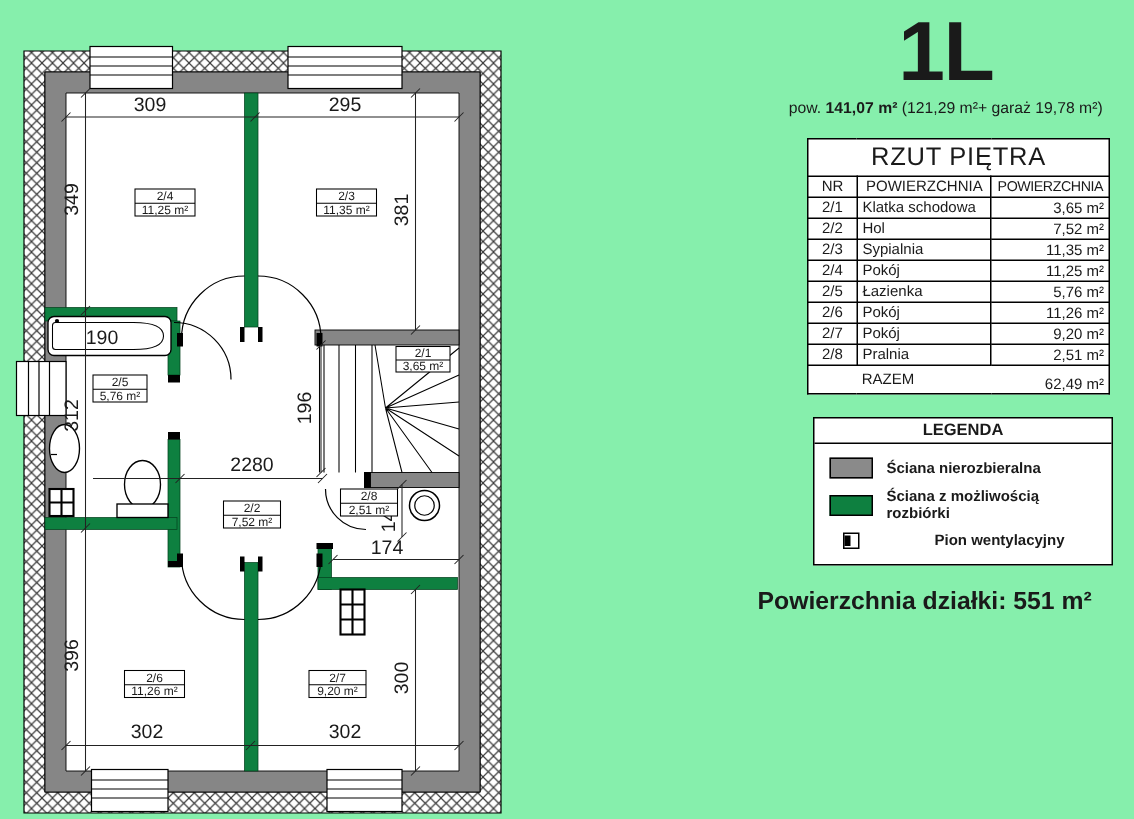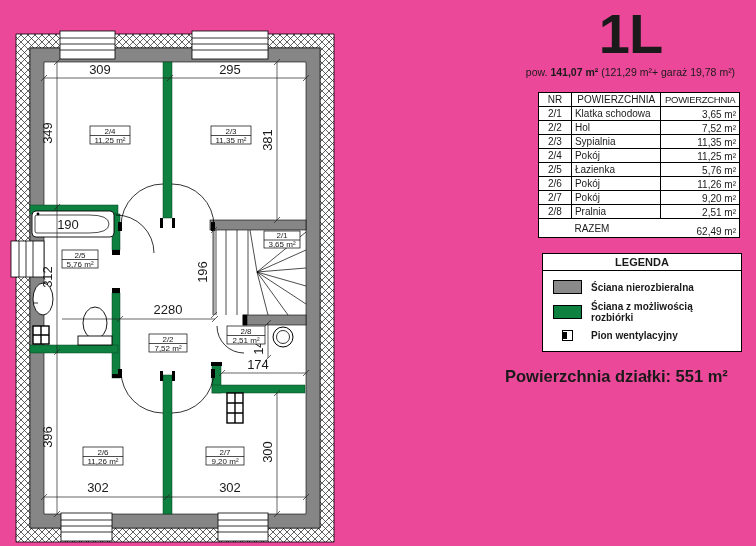--- a/index.html
+++ b/index.html
@@ -1,16 +1,16 @@
 <!DOCTYPE html>
 <html><head>
 <meta charset="utf-8">
 <style>
   html,body{margin:0;padding:0;background:#ffffff;}
-  .canvas{position:relative;width:756px;height:546px;background:#ec4899;
+  .canvas{position:relative;width:756px;height:546px;background:#86efac;
           font-family:"Liberation Sans",sans-serif;color:#1a1a1a;overflow:hidden;}
   .plan-wrap{position:absolute;left:0;top:0;width:340px;height:546px;}
   .right-panel{position:absolute;left:505px;top:0;width:251px;}
   .unit-title{text-align:center;font-size:56px;font-weight:700;letter-spacing:-1px;
               margin-top:6px;line-height:1.0;}
   .area-line{text-align:center;font-size:10.5px;margin-top:4px;white-space:nowrap;}
   .area-line b{font-weight:700;}
   table.areas{border-collapse:collapse;margin:14px 0 0 33px;width:202px;
               font-size:10px;background:#fff;border:1.4px solid #000;}
   table.areas td,table.areas th{border:1px solid #000;padding:0 3px;height:13px;
@@ -20,21 +20,21 @@
   table.areas .h-name{width:92px;}
   table.areas .h-area{width:74px;font-size:9.5px;letter-spacing:-0.3px;text-align:center;}
   table.areas td.c-nr{text-align:center;}
   table.areas td.c-area{text-align:right;vertical-align:bottom;}
   table.areas tr.total td{border:none;height:18px;}
   .legend{border:1.2px solid #000;width:198px;margin:15px 0 0 37px;background:#fff;font-weight:bold;}
   .legend-title{border-bottom:1px solid #000;text-align:center;font-size:11px;
                 padding:2px 0;}
   .legend-items{padding:9px 10px 10px 10px;}
   .legend-item{display:flex;align-items:center;margin-bottom:7px;font-size:10px;}
-  .legend-item:last-child{margin-bottom:0;}
+  .legend-item:last-child{margin-bottom:0;gap:32px;}
   .swatch{width:27px;height:12px;border:1px solid #000;margin-right:9px;flex:0 0 auto;}
   .vent-glyph{width:9px;height:9px;border:1.6px solid #000;margin:0 18px 0 9px;
               position:relative;flex:0 0 auto;background:#fff;}
   .vent-glyph:before{content:"";position:absolute;left:0px;top:1px;width:4px;height:7px;
               background:#000;}
   .footer-line{font-size:16.5px;font-weight:700;text-align:left;margin-top:15px;
                white-space:nowrap;}
   svg text{fill:#1a1a1a;}
   .dim{font-size:13px;}
   .rl{font-size:8px;}
@@ -244,20 +244,23 @@
   </svg>
   </div>
 
   <div class="right-panel">
     <div class="unit-title">1L</div>
     <div class="area-line"><span>pow. </span><b>141,07 m²</b><span> (121,29 m²+ garaż  19,78 m²)</span></div>
 
     <table class="areas">
       <tbody>
         <tr>
+            <td class="t-title" colspan="3">RZUT PIĘTRA</td>
+          </tr>
+        <tr>
           <th class="h-nr">NR</th>
           <th class="h-name">POWIERZCHNIA</th>
           <th class="h-area">POWIERZCHNIA</th>
         </tr>
         <tr>
             <td class="c-nr">2/1</td>
             <td>Klatka schodowa</td>
             <td class="c-area">3,65 m²</td>
           </tr>
         <tr>

